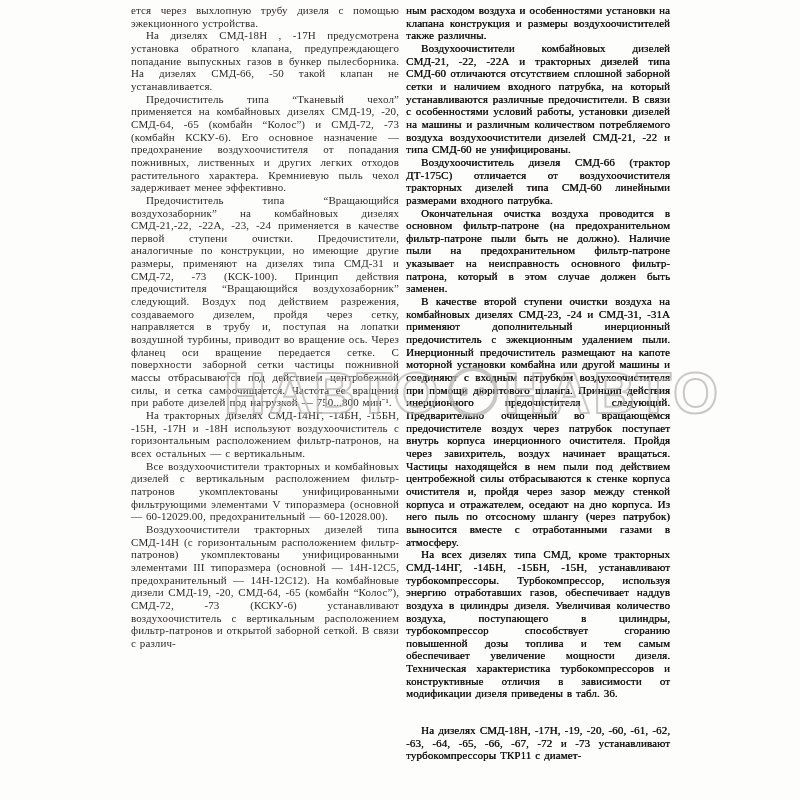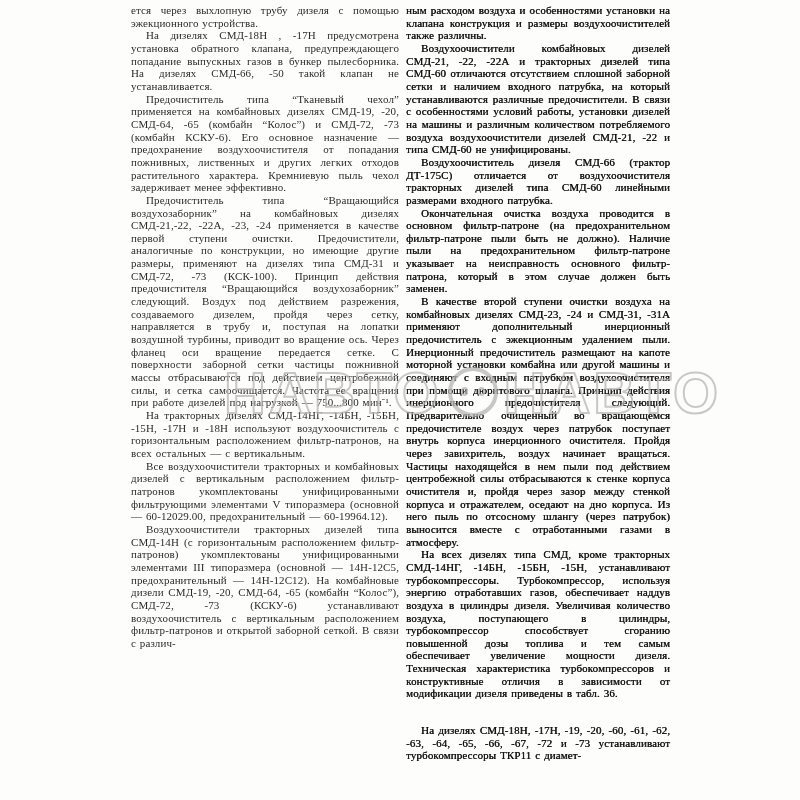--- a/index.html
+++ b/index.html
@@ -94,21 +94,21 @@
 <body>
 
 <div class="page">
 
   <div class="col col-left">
     <p class="noindent">ется через выхлопную трубу дизеля с помощью эжекционного устройства.</p>
     <p>На дизелях СМД-18Н , -17Н предусмотрена установка обратного клапана, предупреждающего попадание выпускных газов в бункер пылесборника. На дизелях СМД-66, -50 такой клапан не устанавливается.</p>
     <p>Предочиститель типа “Тканевый чехол” применяется на комбайновых дизелях СМД-19, -20, СМД-64, -65 (комбайн “Колос”) и СМД-72, -73 (комбайн КСКУ-6). Его основное назначение — предохранение воздухоочистителя от попадания пожнивных, лиственных и других легких отходов растительного характера. Кремниевую пыль чехол задерживает менее эффективно.</p>
     <p>Предочиститель типа “Вращающийся воздухозаборник” на комбайновых дизелях СМД-21,-22, -22А, -23, -24 применяется в качестве первой ступени очистки. Предочистители, аналогичные по конструкции, но имеющие другие размеры, применяют на дизелях типа СМД-31 и СМД-72, -73 (КСК-100). Принцип действия предочистителя “Вращающийся воздухозаборник” следующий. Воздух под действием разрежения, создаваемого дизелем, пройдя через сетку, направляется в трубу и, поступая на лопатки воздушной турбины, приводит во вращение ось. Через фланец оси вращение передается сетке. С поверхности заборной сетки частицы пожнивной массы отбрасываются под действием центробежной силы, и сетка самоочищается. Частота ее вращения при работе дизелей под нагрузкой — 750...800 мин⁻¹.</p>
     <p>На тракторных дизелях СМД-14НГ, -14БН, -15БН, -15Н, -17Н и -18Н используют воздухоочиститель с горизонтальным расположением фильтр-патронов, на всех остальных — с вертикальным.</p>
-    <p>Все воздухоочистители тракторных и комбайновых дизелей с вертикальным расположением фильтр-патронов укомплектованы унифицированными фильтрующими элементами V типоразмера (основной — 60-12029.00, предохранительный — 60-19964.12).</p>
+    <p>Все воздухоочистители тракторных и комбайновых дизелей с вертикальным расположением фильтр-патронов укомплектованы унифицированными фильтрующими элементами V типоразмера (основной — 60-12029.00, предохранительный — 60-12028.00).</p>
     <p>Воздухоочистители тракторных дизелей типа СМД-14Н (с горизонтальным расположением фильтр-патронов) укомплектованы унифицированными элементами III типоразмера (основной — 14Н-12С5,   предохранительный — 14Н-12С12). На комбайновые дизели СМД-19, -20, СМД-64, -65 (комбайн “Колос”), СМД-72, -73 (КСКУ-6) устанавливают воздухоочиститель с вертикальным расположением фильтр-патронов и открытой заборной сеткой. В связи с различ-</p>
   </div>
 
   <div class="col col-right">
     <p class="noindent">ным расходом воздуха и особенностями установки на клапана конструкция и размеры воздухоочистителей также различны.</p>
     <p>Воздухоочистители комбайновых дизелей СМД-21, -22, -22А и тракторных дизелей типа СМД-60 отличаются отсутствием сплошной заборной сетки и наличием входного патрубка, на который устанавливаются различные предочистители. В связи с особенностями условий работы, установки дизелей на машины и различным количеством потребляемого воздуха воздухоочистители дизелей СМД-21, -22 и типа СМД-60 не унифицированы.</p>
     <p>Воздухоочиститель дизеля СМД-66 (трактор ДТ-175С) отличается от воздухоочистителя тракторных дизелей типа СМД-60 линейными размерами входного патрубка.</p>
     <p>Окончательная очистка воздуха проводится в основном фильтр-патроне (на предохранительном фильтр-патроне пыли быть не должно). Наличие пыли на предохранительном фильтр-патроне указывает на неисправность основного фильтр-патрона, который в этом случае должен быть заменен.</p>
     <p>В качестве второй ступени очистки воздуха на комбайновых дизелях СМД-23, -24 и СМД-31, -31А применяют дополнительный инерционный предочиститель с эжекционным удалением пыли. Инерционный предочиститель размещают на капоте моторной установки комбайна или другой машины и соединяют с входным патрубком воздухоочистителя при помощи дюритового шланга. Принцип действия инерционного предочистителя следующий. Предварительно очищенный во вращающемся предочистителе воздух через патрубок поступает внутрь корпуса инерционного очистителя. Пройдя через завихритель, воздух начинает вращаться. Частицы находящейся в нем пыли под действием центробежной силы отбрасываются к стенке корпуса очистителя и, пройдя через зазор между стенкой корпуса и отражателем, оседают на дно корпуса. Из него пыль по отсосному шлангу (через патрубок) выносится вместе с отработанными газами в атмосферу.</p>
     <p>На всех дизелях типа СМД, кроме тракторных СМД-14НГ, -14БН, -15БН, -15Н, устанавливают турбокомпрессоры. Турбокомпрессор, используя энергию отработавших газов, обеспечивает наддув воздуха в цилиндры дизеля. Увеличивая количество воздуха, поступающего в цилиндры, турбокомпрессор способствует сгоранию повышенной дозы топлива и тем самым обеспечивает увеличение мощности дизеля. Техническая характеристика турбокомпрессоров и конструктивные отличия в зависимости от модификации дизеля приведены в табл. 36.</p>

